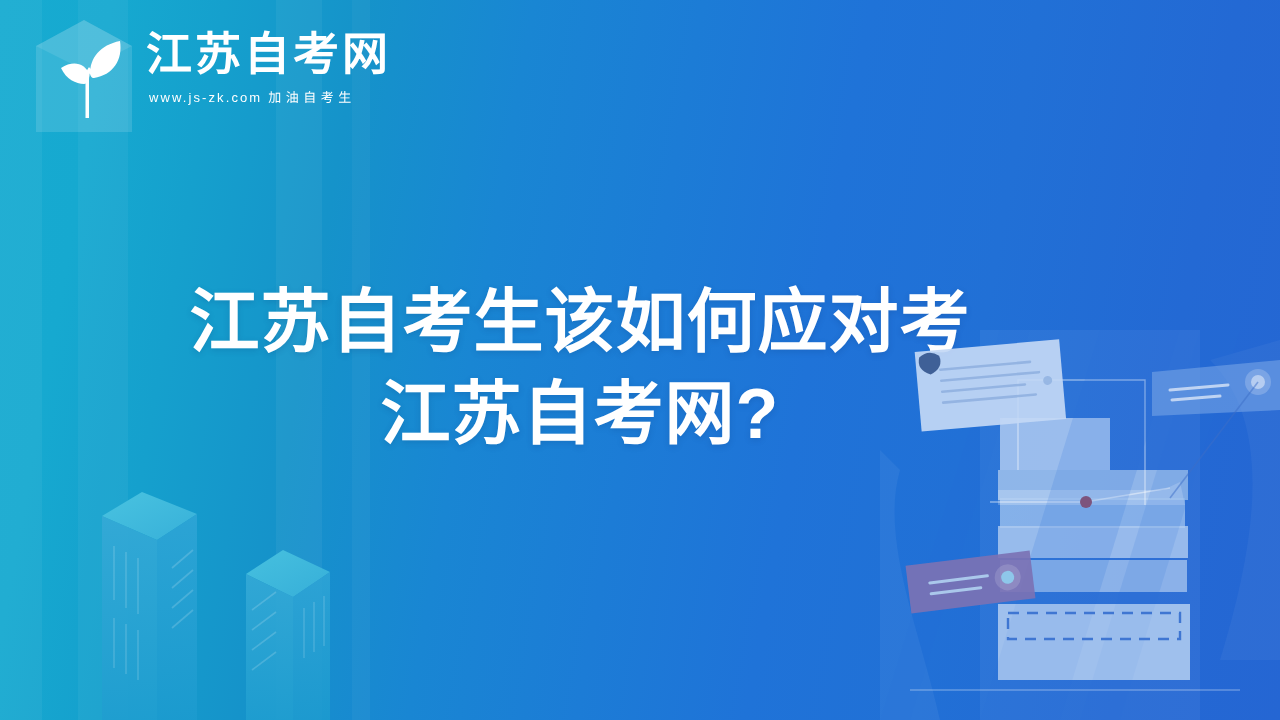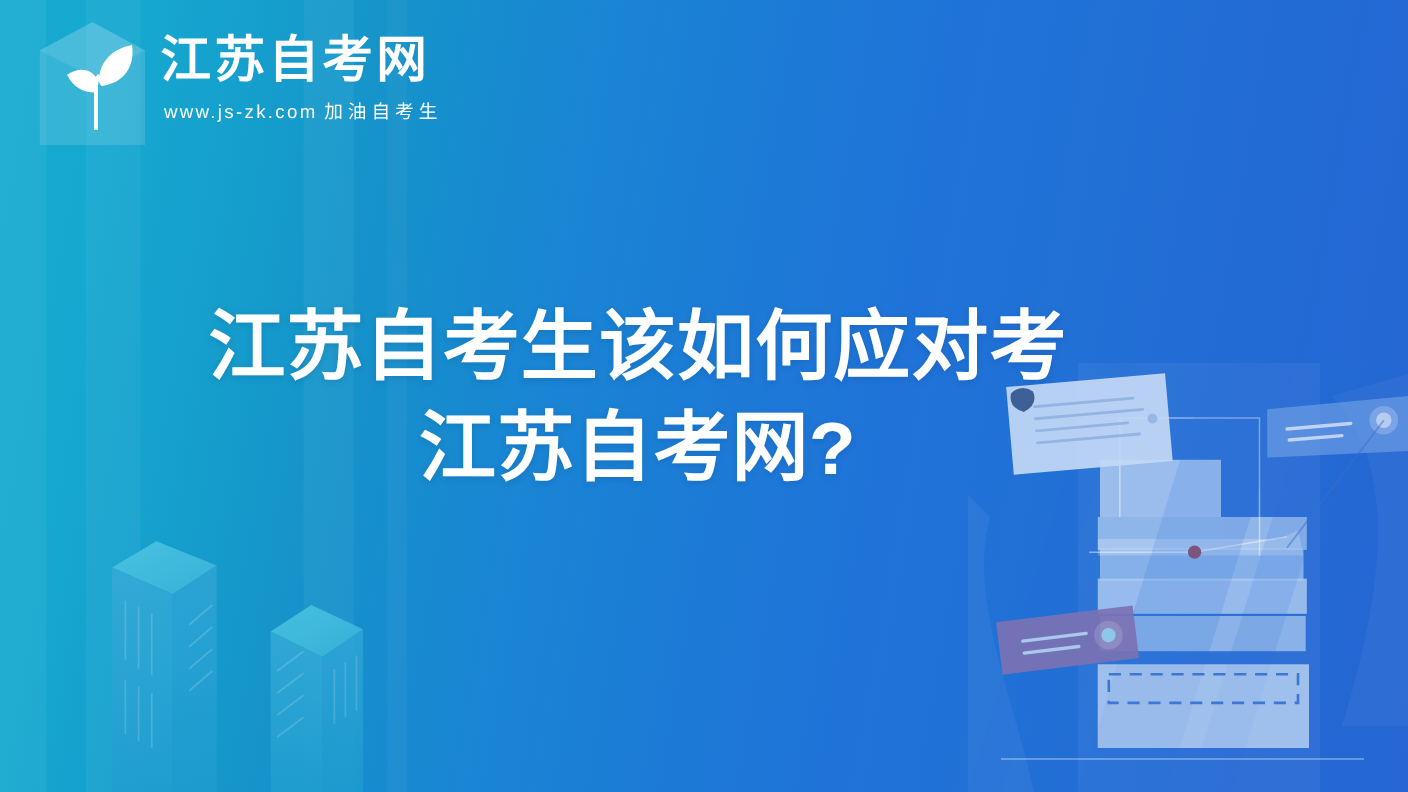--- a/index.html
+++ b/index.html
@@ -70,40 +70,40 @@
     font-size: 46px;
     font-weight: 700;
     color: #ffffff;
     letter-spacing: 3px;
     line-height: 1.08;
     white-space: nowrap;
   }
   .logo-tagline {
     margin-top: 7px;
     margin-left: 3px;
-    font-size: 17px;
+    font-size: 13px;
     color: #ffffff;
     letter-spacing: 2.1px;
     white-space: nowrap;
     font-weight: 400;
   }
   .logo-tagline .cn {
     letter-spacing: 4.5px;
     margin-left: 6px;
   }
 
   
   .headline {
     position: absolute;
     left: 0;
     top: 276px;
     width: 1160px;
     text-align: center;
     color: #ffffff;
-    font-family: Liberation Mono, monospace;
+    font-family: Liberation Sans, sans-serif;
     font-weight: 700;
     font-size: 70px;
     line-height: 1.32;
     letter-spacing: 1px;
     text-shadow: 0 2px 6px rgba(10,50,110,0.18);
     pointer-events: none;
   }
   .headline .line { display: block; }
 
   

